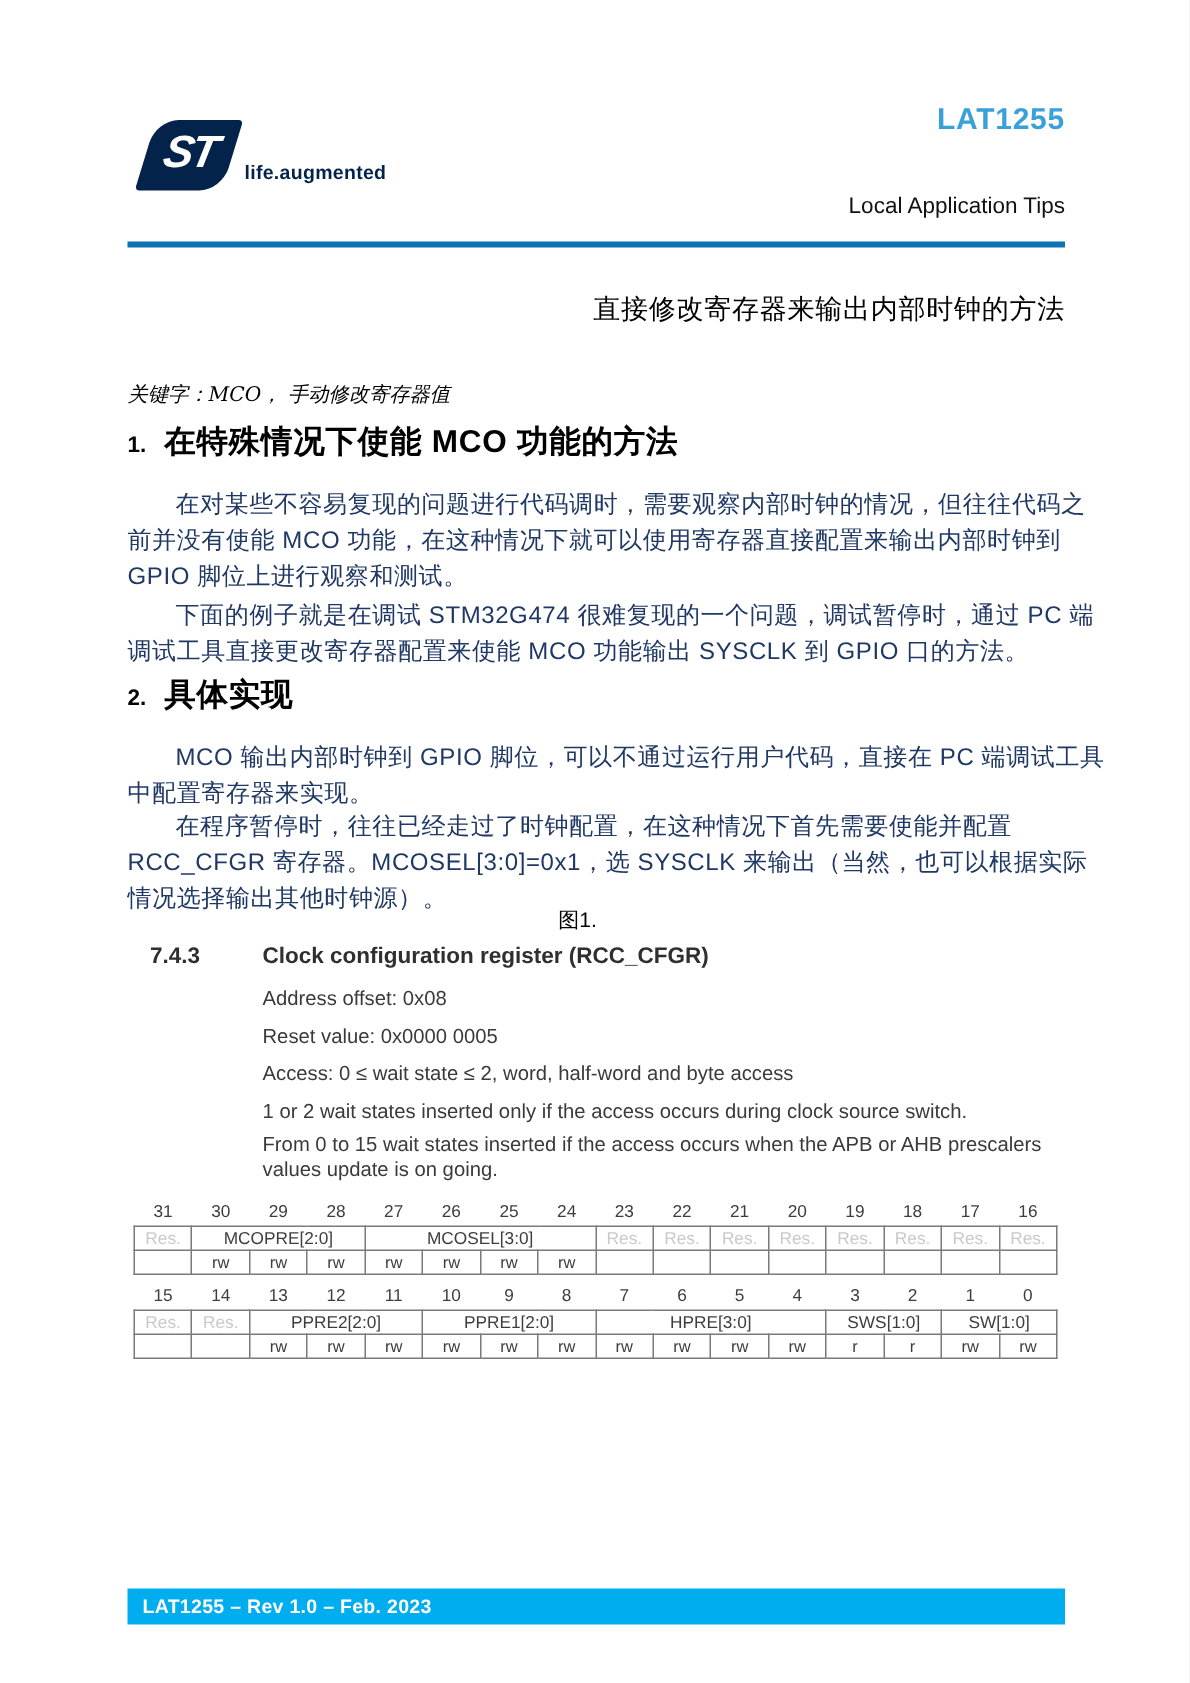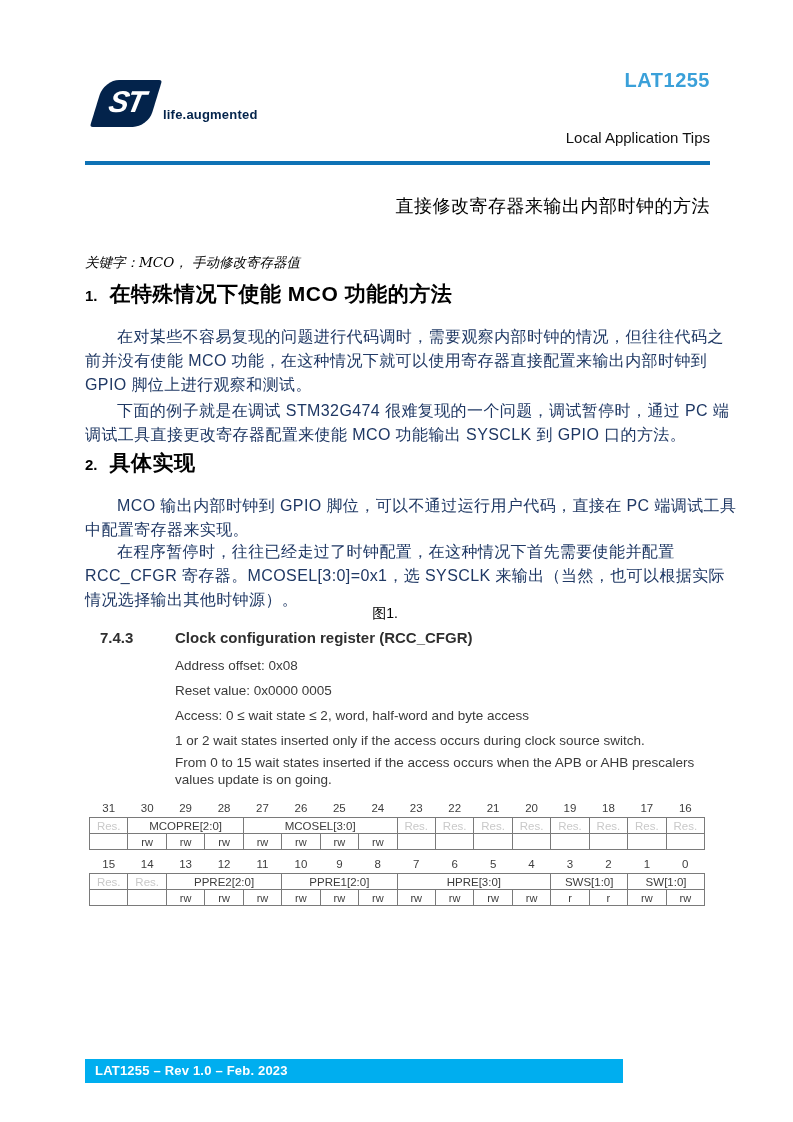--- a/index.html
+++ b/index.html
@@ -121,21 +121,21 @@
   table.regtable .access-row td{
     border:1px solid var(--border-gray);
     height:15px;font-size:11.5px;color:#3d3d3d;
     white-space:nowrap;
   }
   table.regtable .access-row td{font-size:11px;}
   table.regtable td.res{color:var(--res-gray);}
   
   .footer-bar{
     position:absolute;left:85px;top:1059px;
-    width:538px;height:24px;
+    width:625px;height:24px;
     background:var(--accent-cyan);
   }
   .footer-bar .footer-text{
     display:block;
     padding-left:10px;
     font-size:13px;font-weight:bold;color:#ffffff;
     line-height:24px;
     letter-spacing:0.2px;
   }
 </style>

